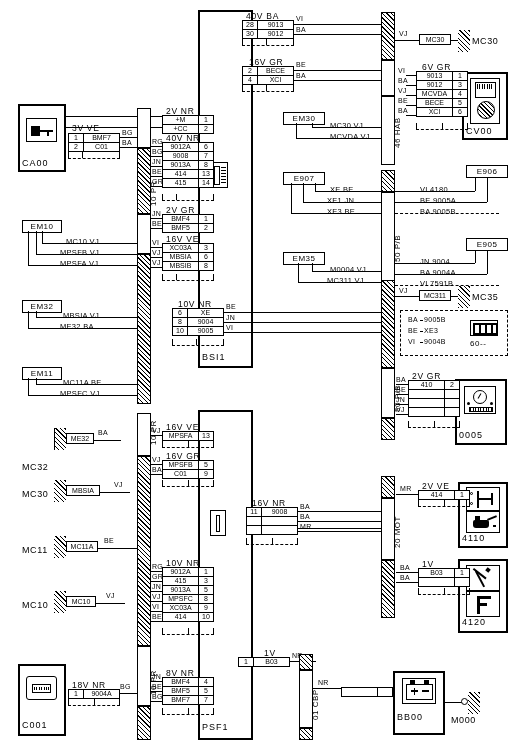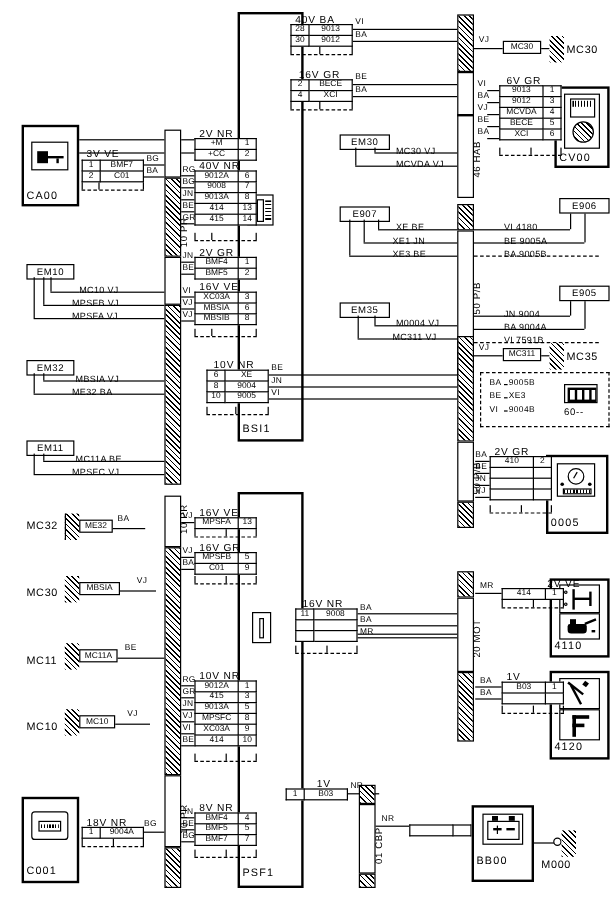--- a/index.html
+++ b/index.html
@@ -304,21 +304,21 @@
   <div class="ln hl" style="left:28px;top:328px;width:109px;"></div>
 
   <div class="tag" style="left:22px;top:367px;width:40px;">EM11</div>
   <div class="wtxt b" style="left:63px;top:379px;">MC11A BE</div>
   <div class="wtxt b" style="left:60px;top:390px;">MPSFC VJ</div>
   <div class="ln vl" style="left:36px;top:378px;height:6px;"></div>
   <div class="ln hl" style="left:36px;top:384px;width:101px;"></div>
   <div class="ln vl" style="left:28px;top:378px;height:17px;"></div>
   <div class="ln hl" style="left:28px;top:395px;width:109px;"></div>
 
-  <div class="modlbl" style="left:22px;top:433px;">MC32</div>
+  <div class="modlbl" style="left:22px;top:462px;">MC32</div>
   <div class="hatch-plain" style="left:54px;top:428px;width:12px;height:22px;"></div>
   <div class="ln vl" style="left:54px;top:428px;height:22px;"></div>
   <div class="tag-thin" style="left:66px;top:433px;width:28px;">ME32</div>
   <div class="ln hl" style="left:94px;top:440px;width:27px;"></div>
   <div class="wtxt" style="left:98px;top:429px;">BA</div>
 
   <div class="modlbl" style="left:22px;top:489px;">MC30</div>
   <div class="hatch-plain" style="left:54px;top:480px;width:12px;height:22px;"></div>
   <div class="tag-thin" style="left:66px;top:485px;width:34px;">MBSIA</div>
   <div class="ln hl" style="left:100px;top:492px;width:30px;"></div>
@@ -761,21 +761,21 @@
     <div style="position:absolute;left:24px;top:5px;width:1.5px;height:12px;background:#000;"></div>
   </div>
   <div class="pict" style="left:466px;top:511px;width:34px;height:22px;">
     <div style="position:absolute;left:6px;top:8px;width:16px;height:8px;background:#000;border-radius:2px 2px 3px 3px;"></div>
     <div style="position:absolute;left:20px;top:5px;width:10px;height:2px;background:#000;transform:rotate(-22deg);"></div>
     <div style="position:absolute;left:8px;top:4px;width:5px;height:4px;background:#000;"></div>
     <div style="position:absolute;left:26px;top:13px;width:3px;height:2px;background:#000;"></div>
   </div>
   <div class="devlbl" style="left:462px;top:533px;font-size:9px;letter-spacing:1px;">4110</div>
 
-  <div class="hdr" style="left:422px;top:481px;margin-left:34px;">2V VE</div>
+  <div class="hdr" style="left:422px;top:481px;">2V VE</div>
   <table class="pins" style="left:418px;top:490px;">
     <tbody>
         <tr>
           <td class="c1">414</td>
           <td class="c2">1</td>
         </tr>
   </tbody>
     </table>
   <div class="dashsegs" style="left:418px;top:500px;width:52px;">
     <i style="left:0;"></i>

